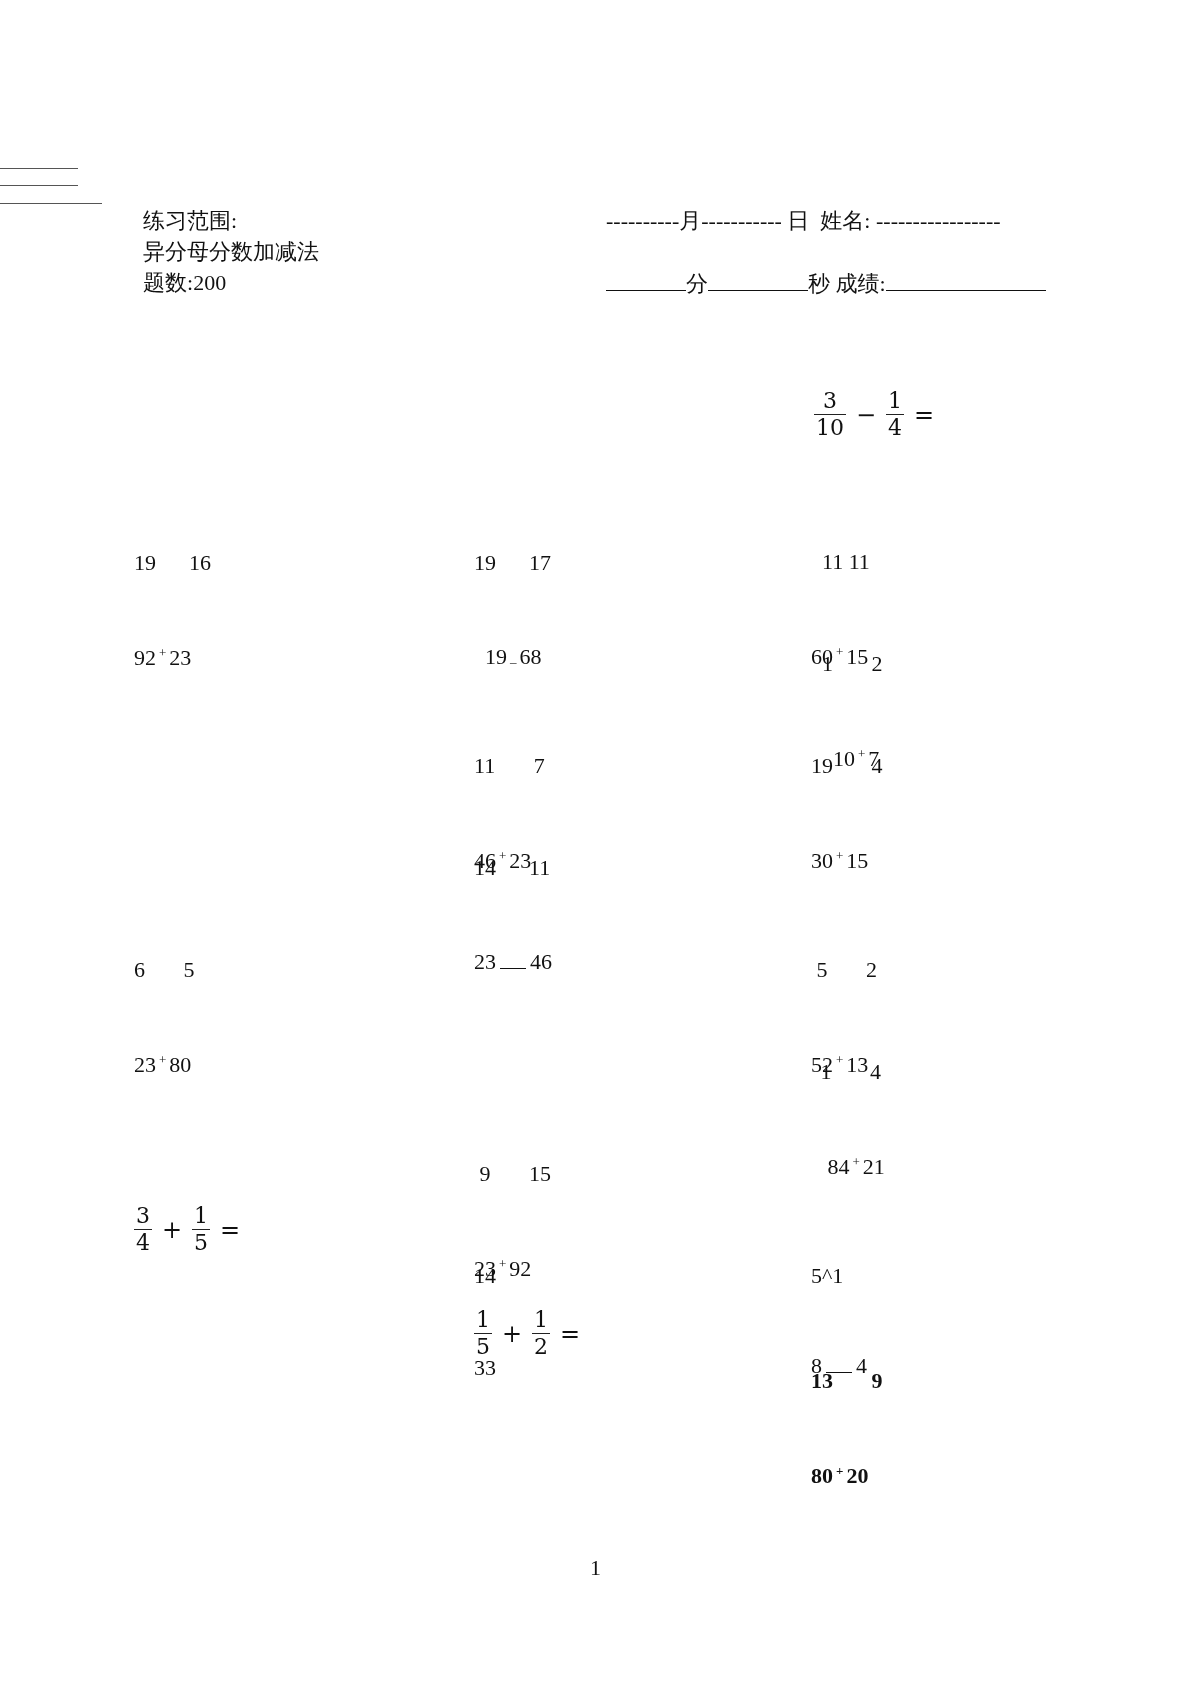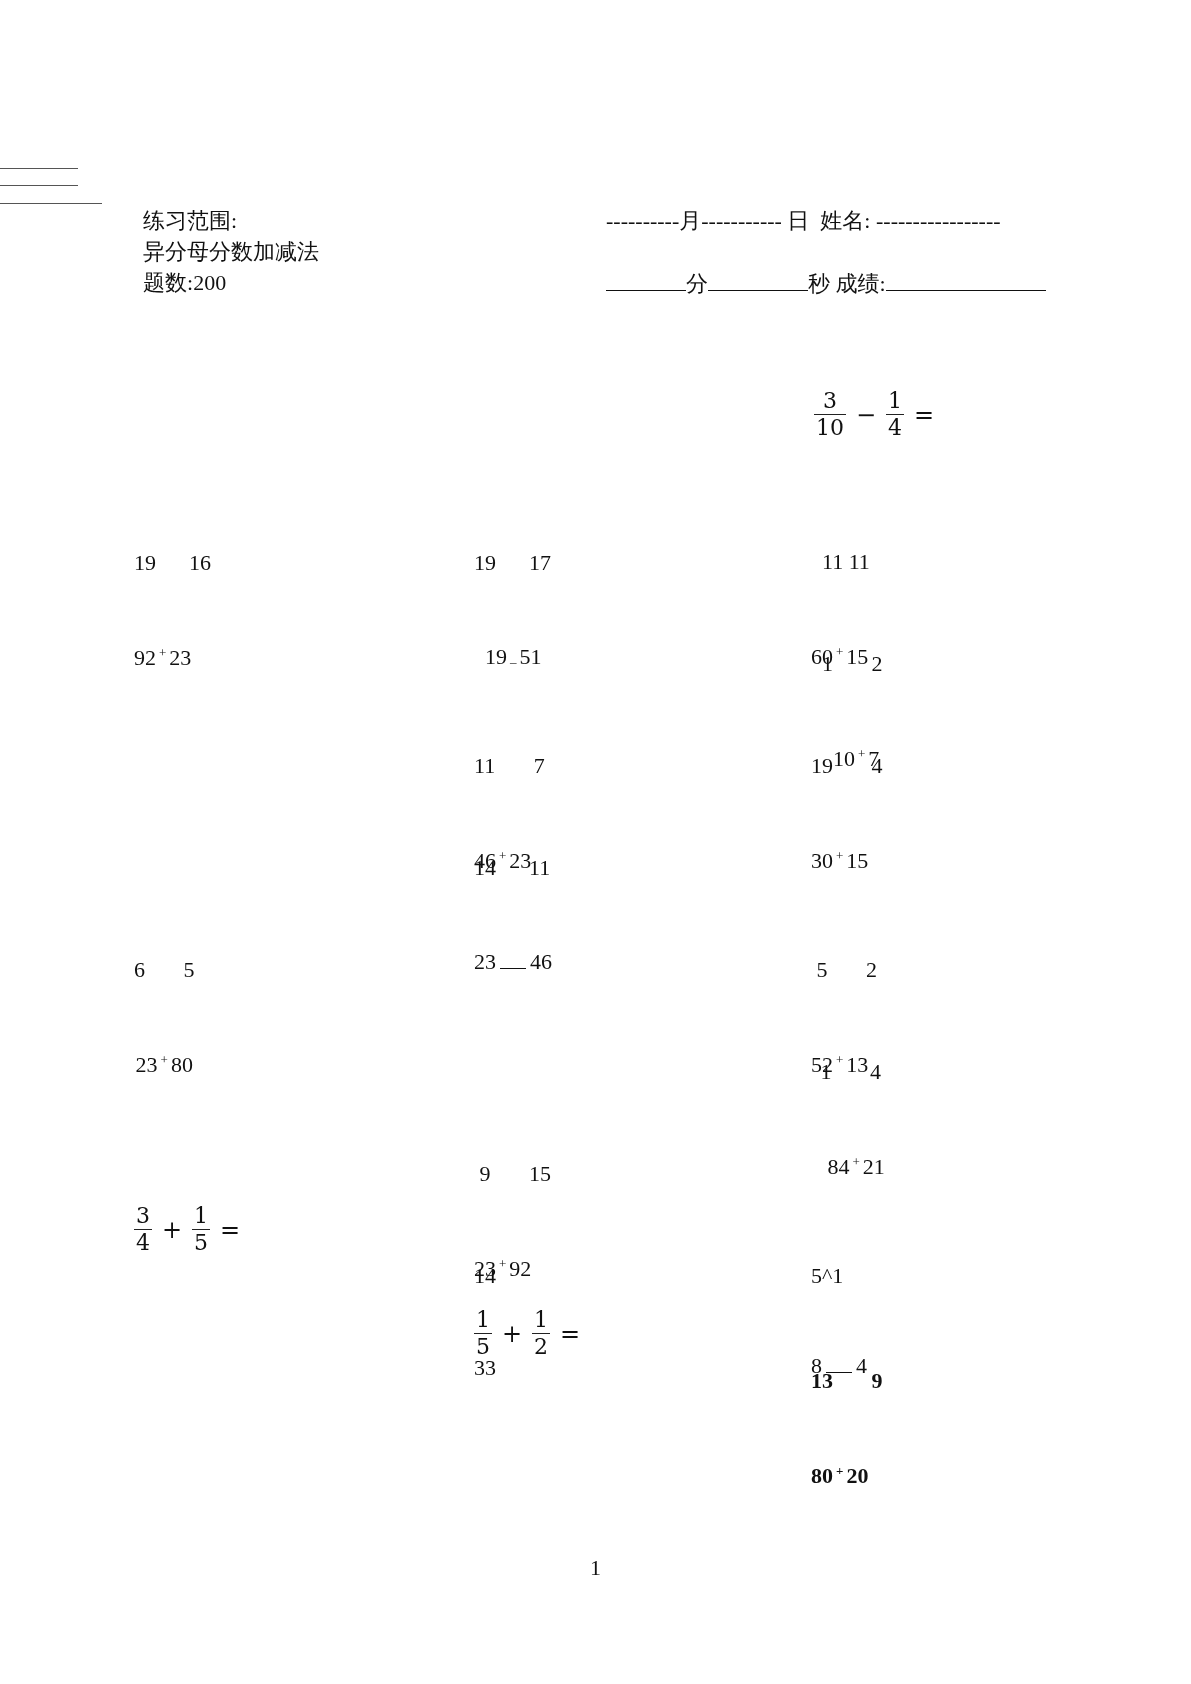--- a/index.html
+++ b/index.html
@@ -56,21 +56,21 @@
   <span class="sym">=</span>
 </div>
 
 <div class="prob" style="left:134px;top:488px;">
   <div><span>19</span>      <span>16</span></div>
   <div><span>92</span><span class="op">+</span><span>23</span></div>
 </div>
 
 <div class="prob" style="left:474px;top:488px;">
   <div><span>19</span>      <span>17</span></div>
-  <div style="margin-top:4px;">  <span>19</span><span class="op" style="vertical-align:-2px;">–</span><span>51</span></div>
+  <div style="margin-top:4px;">  <span>19</span><span class="op" style="vertical-align:-2px;">–</span><span>68</span></div>
 </div>
 
 <div class="prob" style="left:811px;top:487px;">
   <div>  <span>11</span> <span>11</span></div>
   <div><span>60</span><span class="op">+</span><span>15</span></div>
 </div>
 
 <div class="prob" style="left:811px;top:589px;">
   <div>  <span>1</span>       <span>2</span></div>
   <div>    <span>10</span><span class="op">+</span><span>7</span></div>
@@ -84,21 +84,21 @@
 <div class="prob" style="left:811px;top:691px;">
   <div><span>19</span>       <span>4</span></div>
   <div><span>30</span><span class="op">+</span><span>15</span></div>
 </div>
 
 <div class="prob" style="left:474px;top:793px;">
   <div><span>14</span>      <span>11</span></div>
   <div style="margin-top:4px;"><span>23</span><span class="uline"></span><span>46</span></div>
 </div>
 
-<div class="prob" style="left:134px;top:895px;text-align:center;">
+<div class="prob" style="left:134px;top:895px;">
   <div><span>6</span>       <span>5</span></div>
   <div><span>23</span><span class="op">+</span><span>80</span></div>
 </div>
 
 <div class="prob" style="left:811px;top:895px;">
   <div> <span>5</span>       <span>2</span></div>
   <div><span>52</span><span class="op">+</span><span>13</span></div>
 </div>
 
 <div class="prob" style="left:811px;top:997px;text-align:center;">

